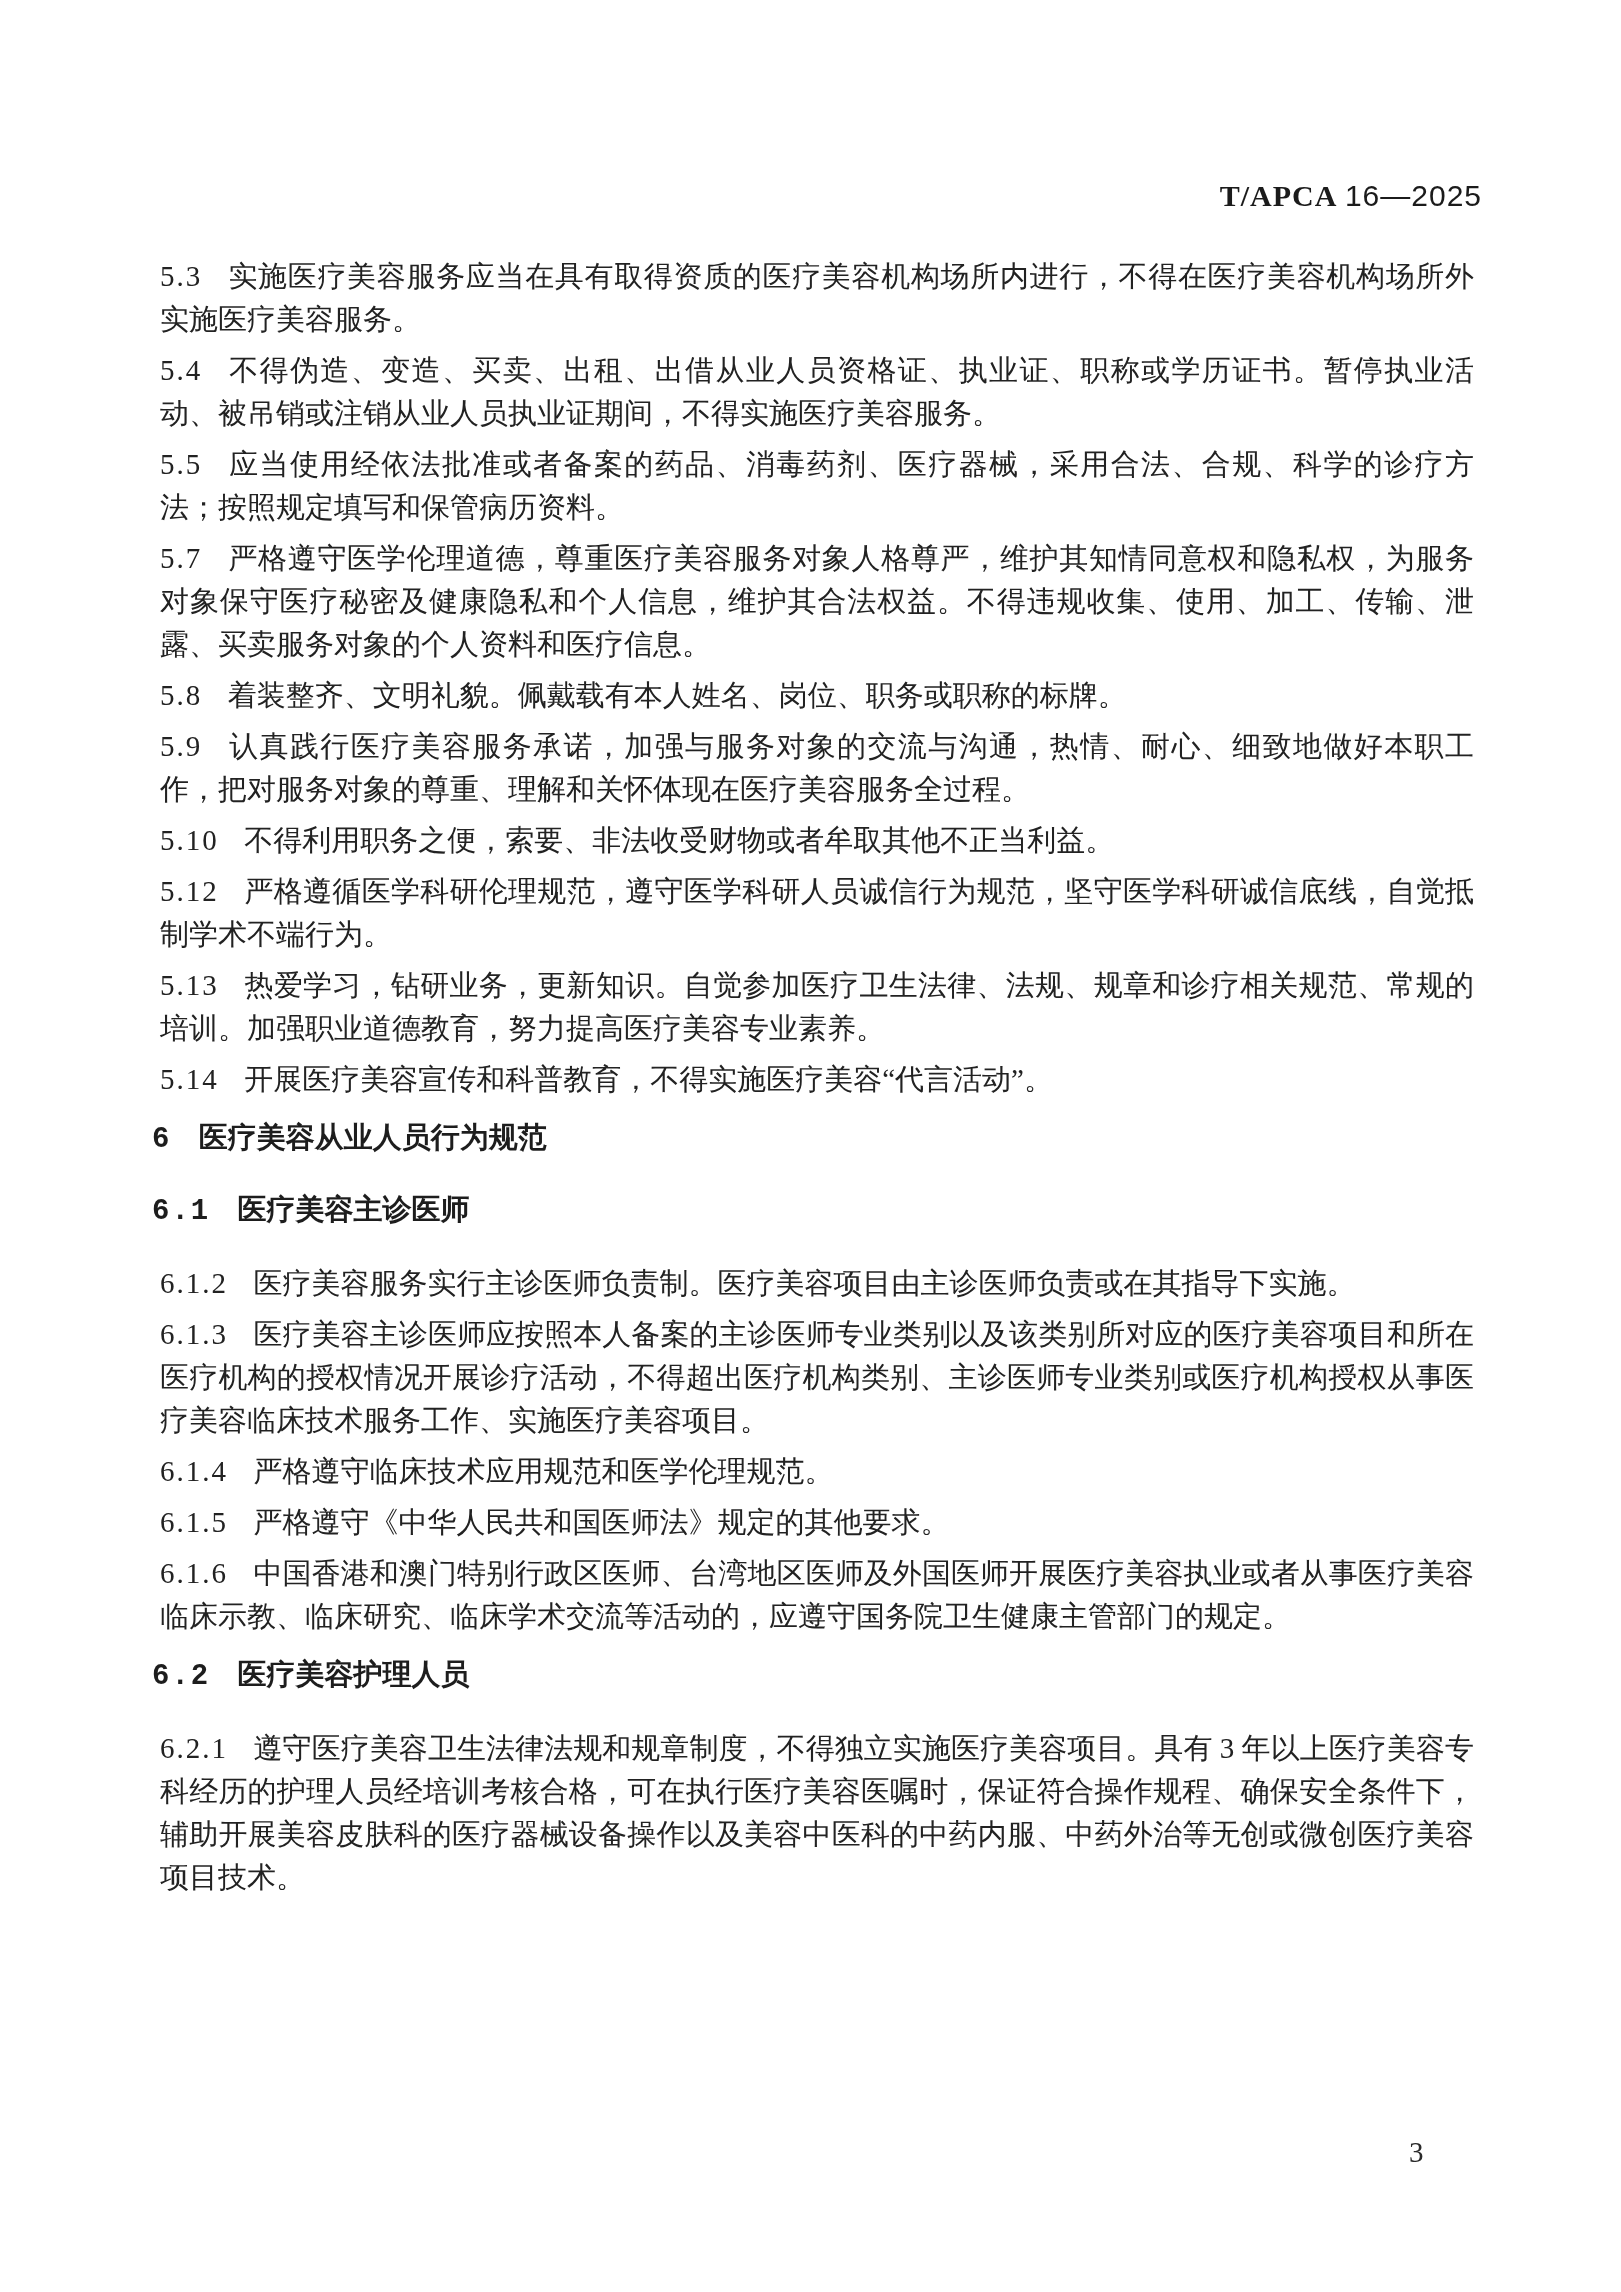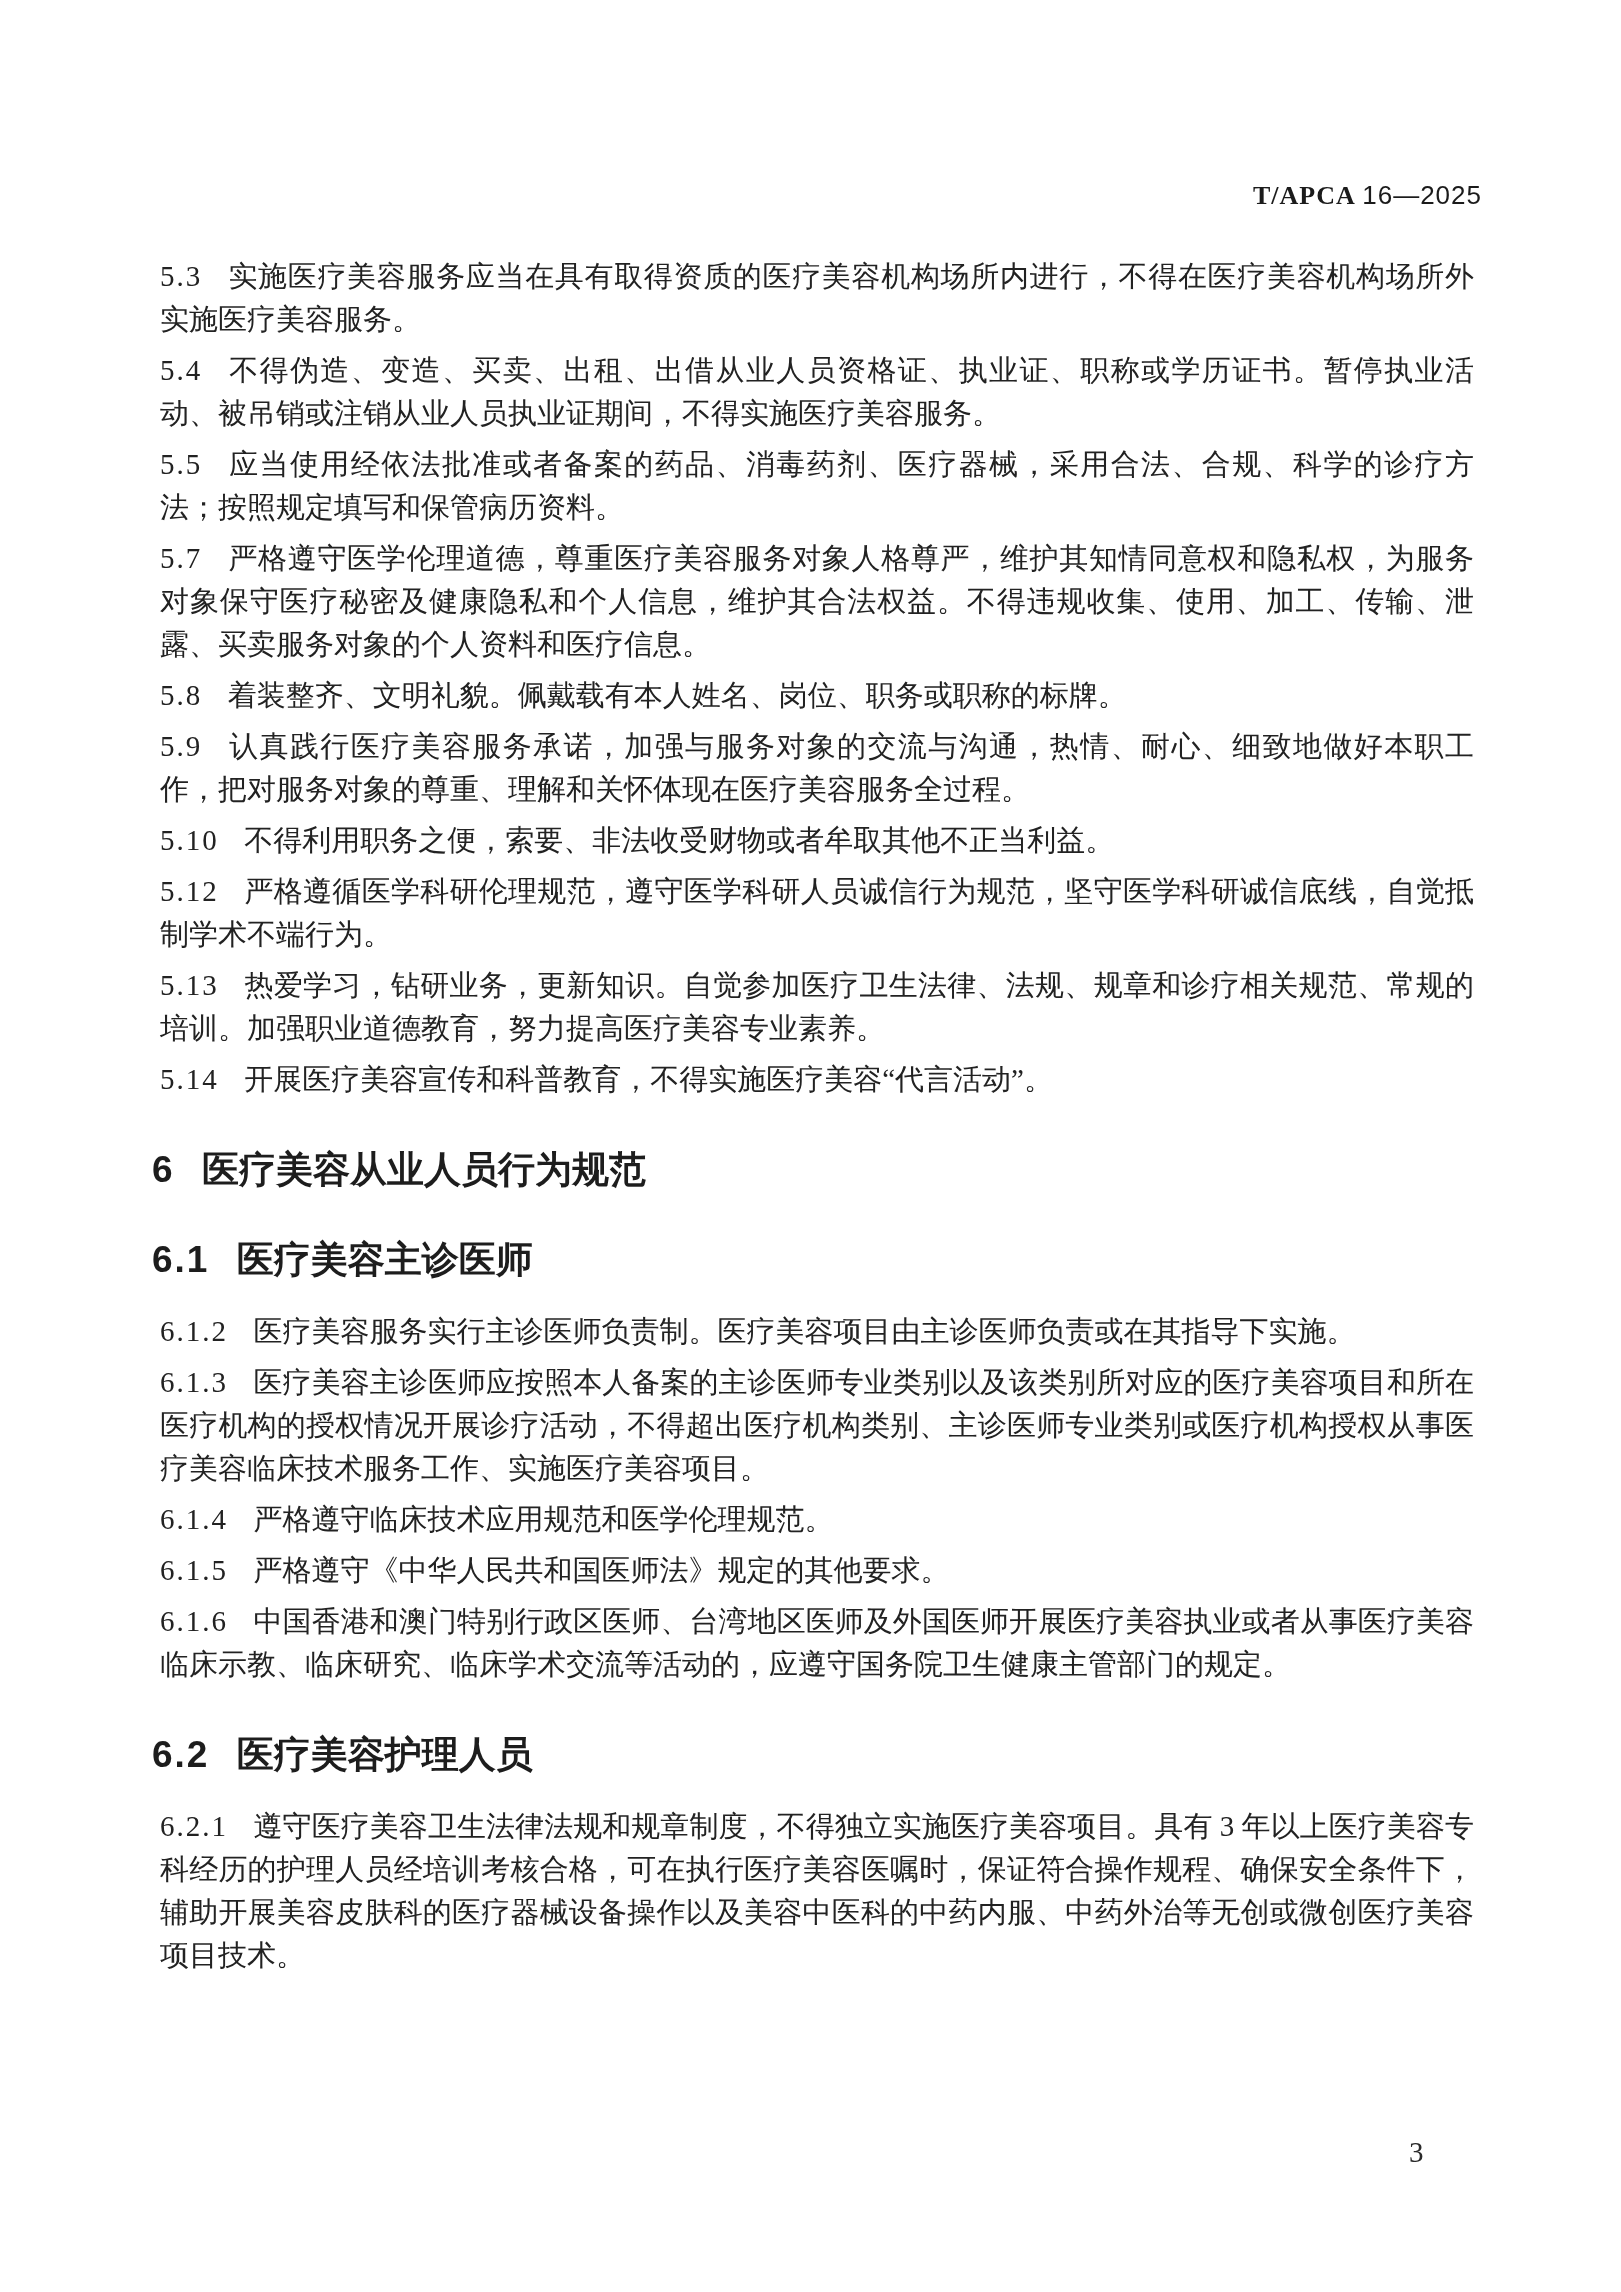--- a/index.html
+++ b/index.html
@@ -13,21 +13,21 @@
     height: 2293px;
     background: #ffffff;
     color: #202020;
     font-family: "Liberation Serif", "DejaVu Serif", serif;
     overflow: hidden;
   }
   .doc-code {
     position: absolute;
     top: 179px;
     right: 139px;
-    font-size: 26px;
+    font-size: 30px;
     line-height: 33px;
     white-space: nowrap;
     color: #1b1b1b;
   }
   .doc-code .prefix {
     font-weight: bold;
     letter-spacing: 1px;
   }
   .doc-code .number {
     font-weight: normal;
@@ -46,25 +46,25 @@
     line-height: 43px;
     text-align: justify;
     color: #222222;
   }
   .para .num {
     margin-right: 25.5px;
     letter-spacing: 2px;
     white-space: nowrap;
   }
   .heading {
-    margin: 47px 0 29px 0;
-    font-size: 37px;
+    margin: 17px 0 29px 0;
+    font-size: 29px;
     line-height: 43px;
     font-weight: bold;
-    font-family: Liberation Sans, sans-serif;
+    font-family: Liberation Mono, monospace;
     color: #1d1d1d;
   }
   .heading .num {
     margin-right: 27.4px;
     letter-spacing: 2px;
     white-space: nowrap;
   }
   .page-number {
     position: absolute;
     top: 2137px;

